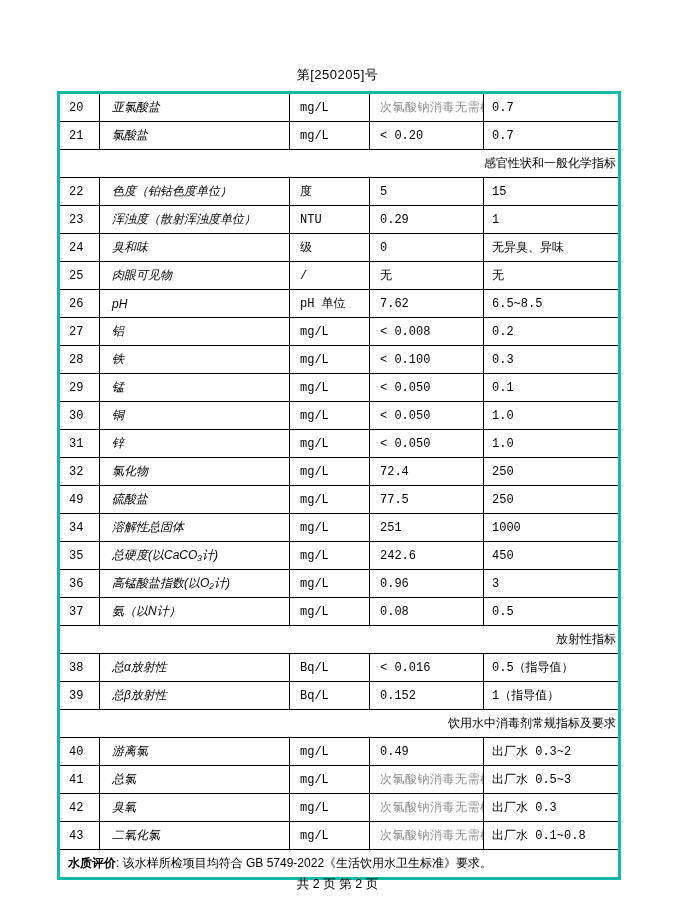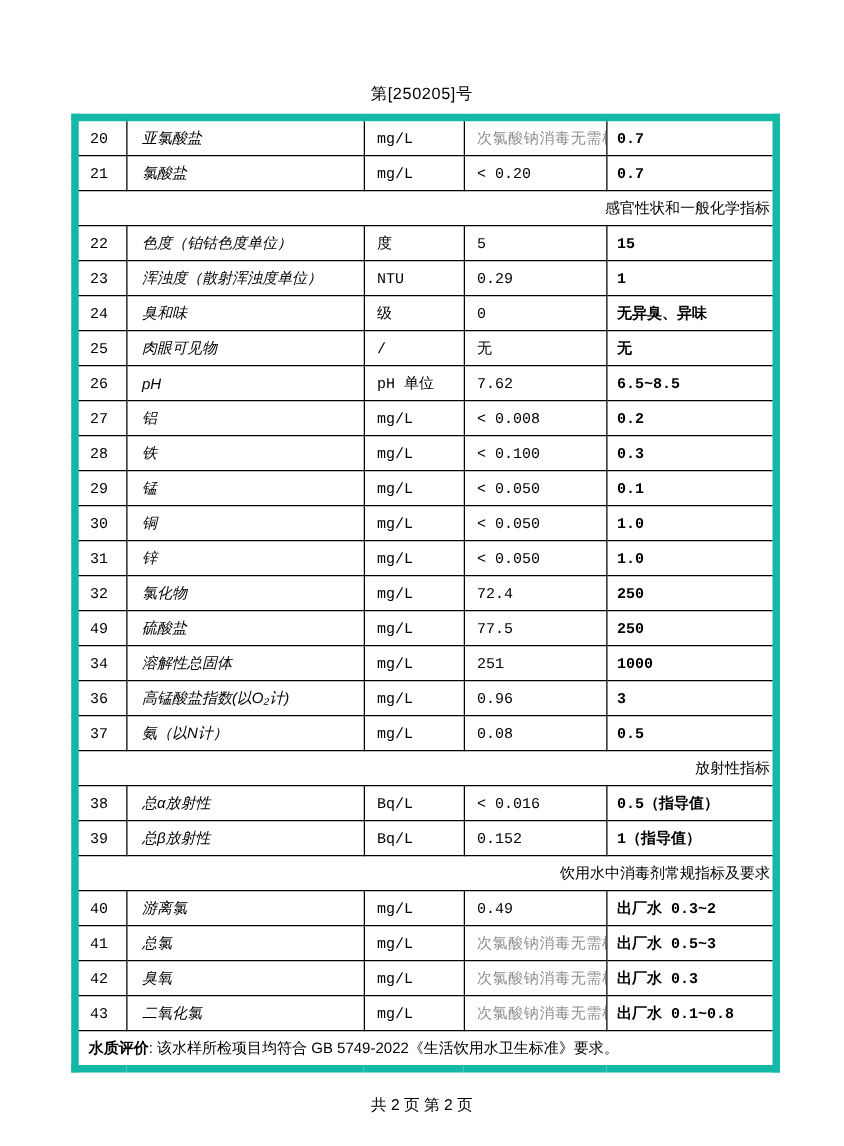--- a/index.html
+++ b/index.html
@@ -13,36 +13,36 @@
   .page { width:675px; height:757px; position:relative; }
   .doc-title {
     position:absolute; top:66px; left:0; width:675px;
     text-align:center; font-size:13px; letter-spacing:0.5px;
     font-family:"Liberation Sans","DejaVu Sans",sans-serif;
   }
   table.report {
     position:absolute; top:91px; left:57px;
     border-collapse:collapse; table-layout:fixed;
     width:561px;
-    border:6px solid #14b8a6;
+    border:3px solid #14b8a6;
   }
   table.report td {
     border:1px solid #000;
     height:27px;
     font-size:12px;
     padding:0 2px 0 0;
     overflow:hidden;
     white-space:nowrap;
     vertical-align:middle;
   }
   .col-no    { padding-left:9px  !important; font-family:"Liberation Mono","DejaVu Sans Mono",monospace; }
   .col-item  { padding-left:12px !important;font-style:italic; }
   .col-unit  { padding-left:10px !important; font-family:"Liberation Mono","DejaVu Sans Mono",monospace; }
   .col-value { padding-left:10px !important; font-family:"Liberation Mono","DejaVu Sans Mono",monospace; }
-  .col-limit { padding-left:8px  !important; font-family:"Liberation Mono","DejaVu Sans Mono",monospace;font-weight:bold; }
+  .col-limit { padding-left:8px  !important; font-family:"Liberation Mono","DejaVu Sans Mono",monospace; }
   .muted { color:#8f8f8f; font-size:10.5px; letter-spacing:0.5px; }
   .section-cell { padding-left:8px !important; font-size:12.5px;text-align:right; }
   .eval-cell { padding-left:8px !important; font-size:12px; }
   .eval-label { font-weight:bold; }
   .page-footer {
     position:absolute; top:876px; left:0; width:675px;
     text-align:center; font-size:12.5px;
   }
 </style>
 </head>
@@ -163,20 +163,27 @@
           <td class="col-limit">250</td>
         </tr>
         <tr>
           <td class="col-no">34</td>
           <td class="col-item">溶解性总固体</td>
           <td class="col-unit">mg/L</td>
           <td class="col-value">251</td>
           <td class="col-limit">1000</td>
         </tr>
         <tr>
+          <td class="col-no">35</td>
+          <td class="col-item">总硬度(以CaCO₃计)</td>
+          <td class="col-unit">mg/L</td>
+          <td class="col-value">242.6</td>
+          <td class="col-limit">450</td>
+        </tr>
+        <tr>
           <td class="col-no">36</td>
           <td class="col-item">高锰酸盐指数(以O₂计)</td>
           <td class="col-unit">mg/L</td>
           <td class="col-value">0.96</td>
           <td class="col-limit">3</td>
         </tr>
         <tr>
           <td class="col-no">37</td>
           <td class="col-item">氨（以N计）</td>
           <td class="col-unit">mg/L</td>

